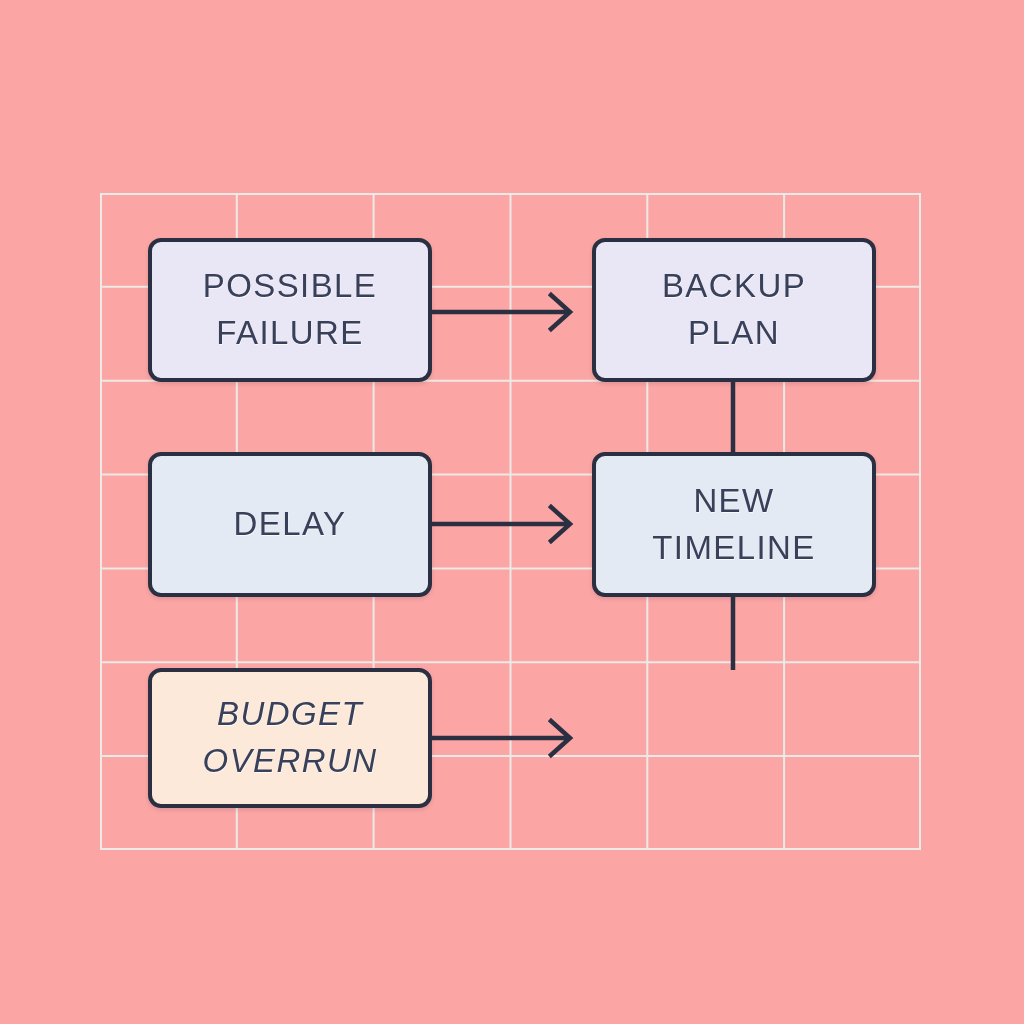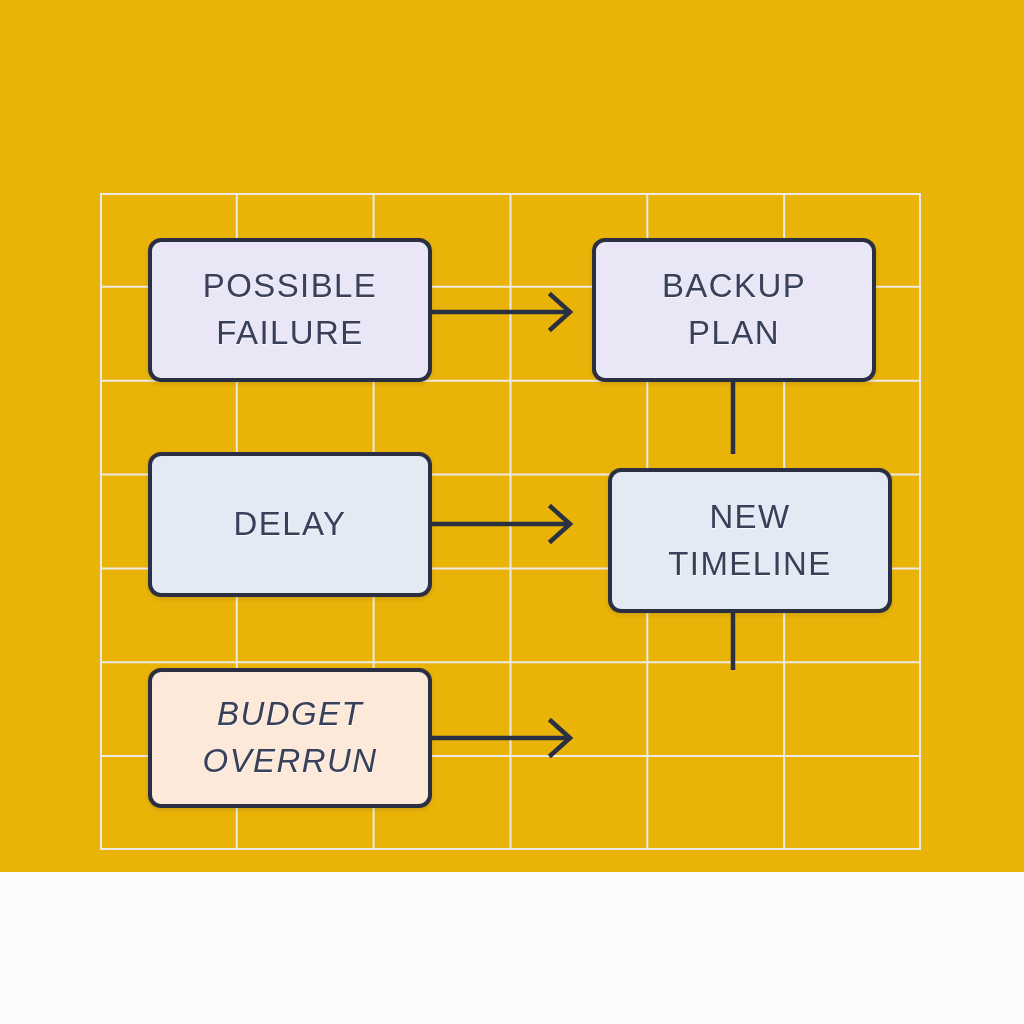--- a/index.html
+++ b/index.html
@@ -10,22 +10,22 @@
   body {
     width: 1024px;
     height: 1024px;
     background: #fdfcfa;
     font-family: "Liberation Sans", sans-serif;
     overflow: hidden;
   }
   #canvas {
     position: relative;
     width: 1024px;
-    height: 872px;
-    background: #eab308;
+    height: 1024px;
+    background: #fca5a5;
   }
   
   #grid-layer {
     position: absolute;
     left: 100px;
     top: 193px;
     width: 821px;
     height: 657px;
     pointer-events: none;
   }
@@ -131,21 +131,21 @@
 
   <div class="node" id="node-backup-plan" style="left:592px; top:238px; width:284px; height:144px; background:#e9e6f5;">
     <span class="node-label">BACKUP
 PLAN</span>
   </div>
 
   <div class="node" id="node-delay" style="left:148px; top:452px; width:284px; height:145px; background:#e4eaf3;">
     <span class="node-label">DELAY</span>
   </div>
 
-  <div class="node" id="node-new-timeline" style="left:592px; top:468px; width:284px; height:145px; background:#e4eaf3;margin-left:16px;">
+  <div class="node" id="node-new-timeline" style="left:592px; top:452px; width:284px; height:145px; background:#e4eaf3;">
     <span class="node-label">NEW
 TIMELINE</span>
   </div>
 
   <div class="node" id="node-budget-overrun" style="left:148px; top:668px; width:284px; height:140px; background:#fce9d9;font-style:italic;">
     <span class="node-label">BUDGET
 OVERRUN</span>
   </div>
 
 

